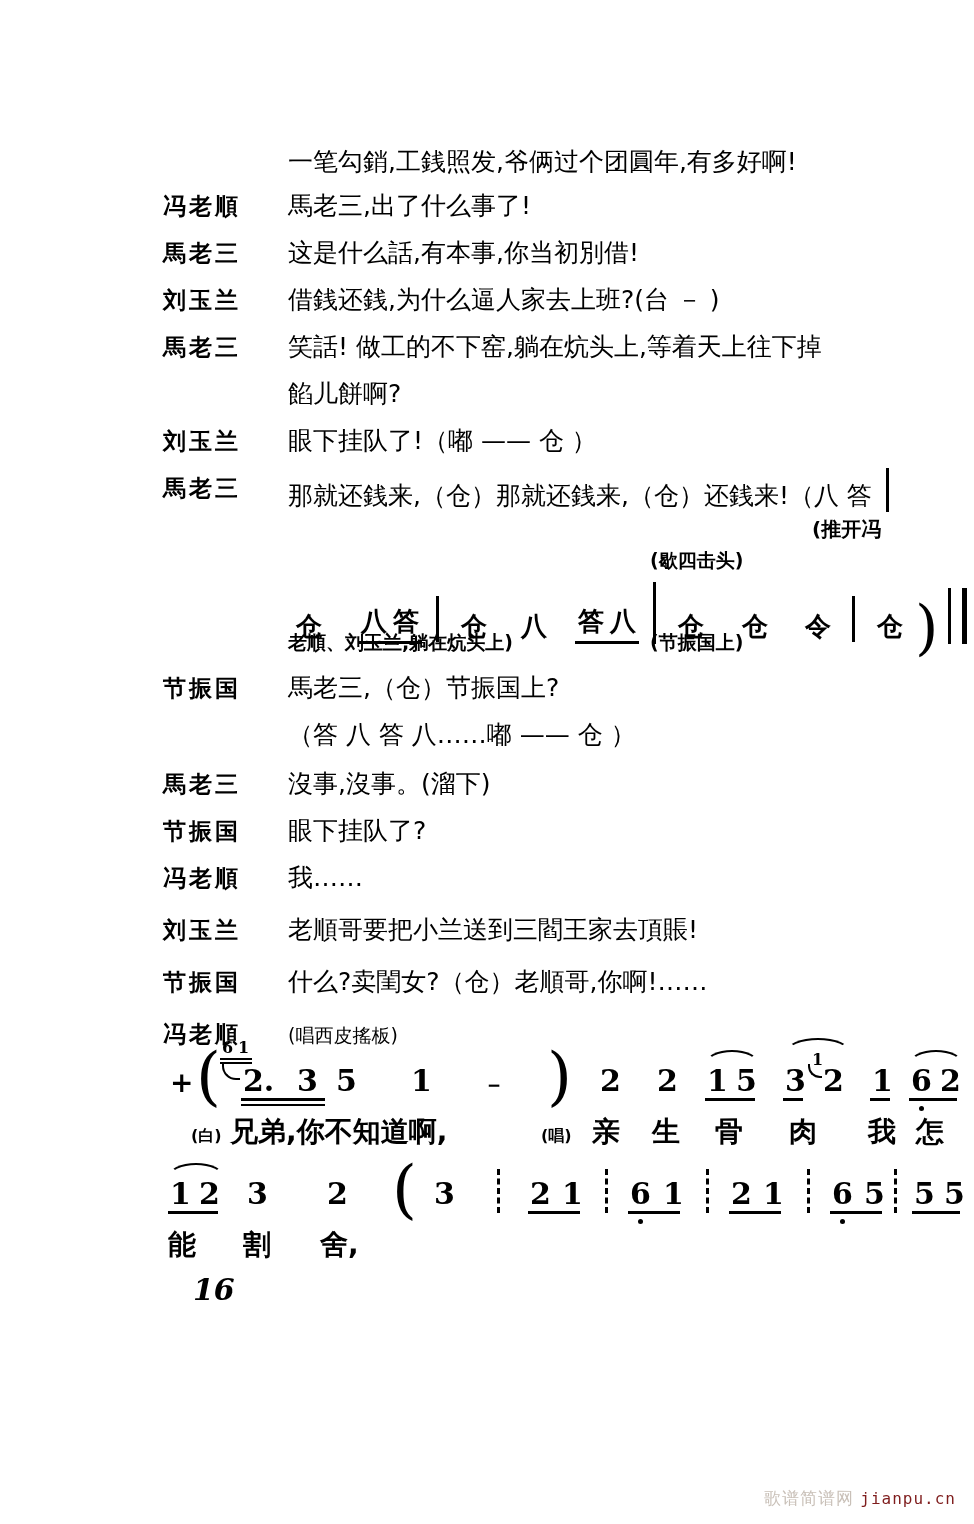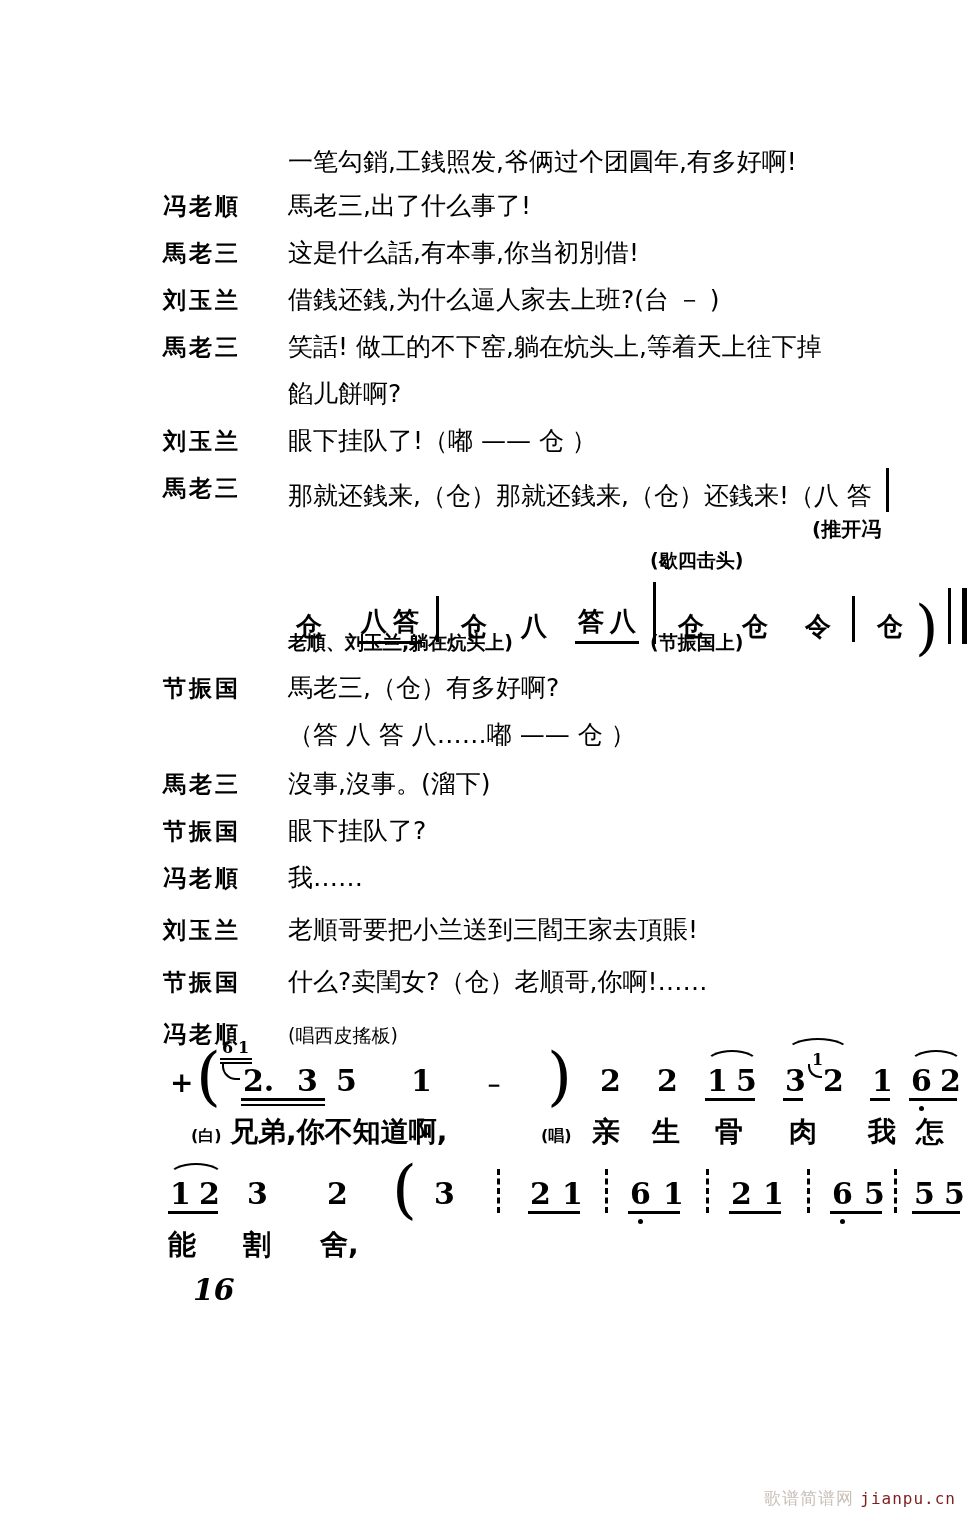--- a/index.html
+++ b/index.html
@@ -234,21 +234,21 @@
     </div>
 
     <div style="position:absolute;left:288px;top:72px;font-size:19px;font-weight:bold;">老順、刘玉兰,躺在炕头上)</div>
     <div style="position:absolute;left:650px;top:72px;font-size:19px;font-weight:bold;">(节振国上)</div>
   </div>
 
   <div class="script" style="top:668px;">
 
     <div class="line">
       <div class="speaker">节振国</div>
-      <div class="speech">馬老三,（仓）有多好啊?</div>
+      <div class="speech">馬老三,（仓）节振国上?</div>
     </div>
 
     <div class="indent-line" style="margin-bottom:9px;">（答 八  答 八……嘟 —— 仓 ）</div>
 
     <div class="line">
       <div class="speaker">馬老三</div>
       <div class="speech">沒事,沒事。(溜下)</div>
     </div>
 
     <div class="line">

